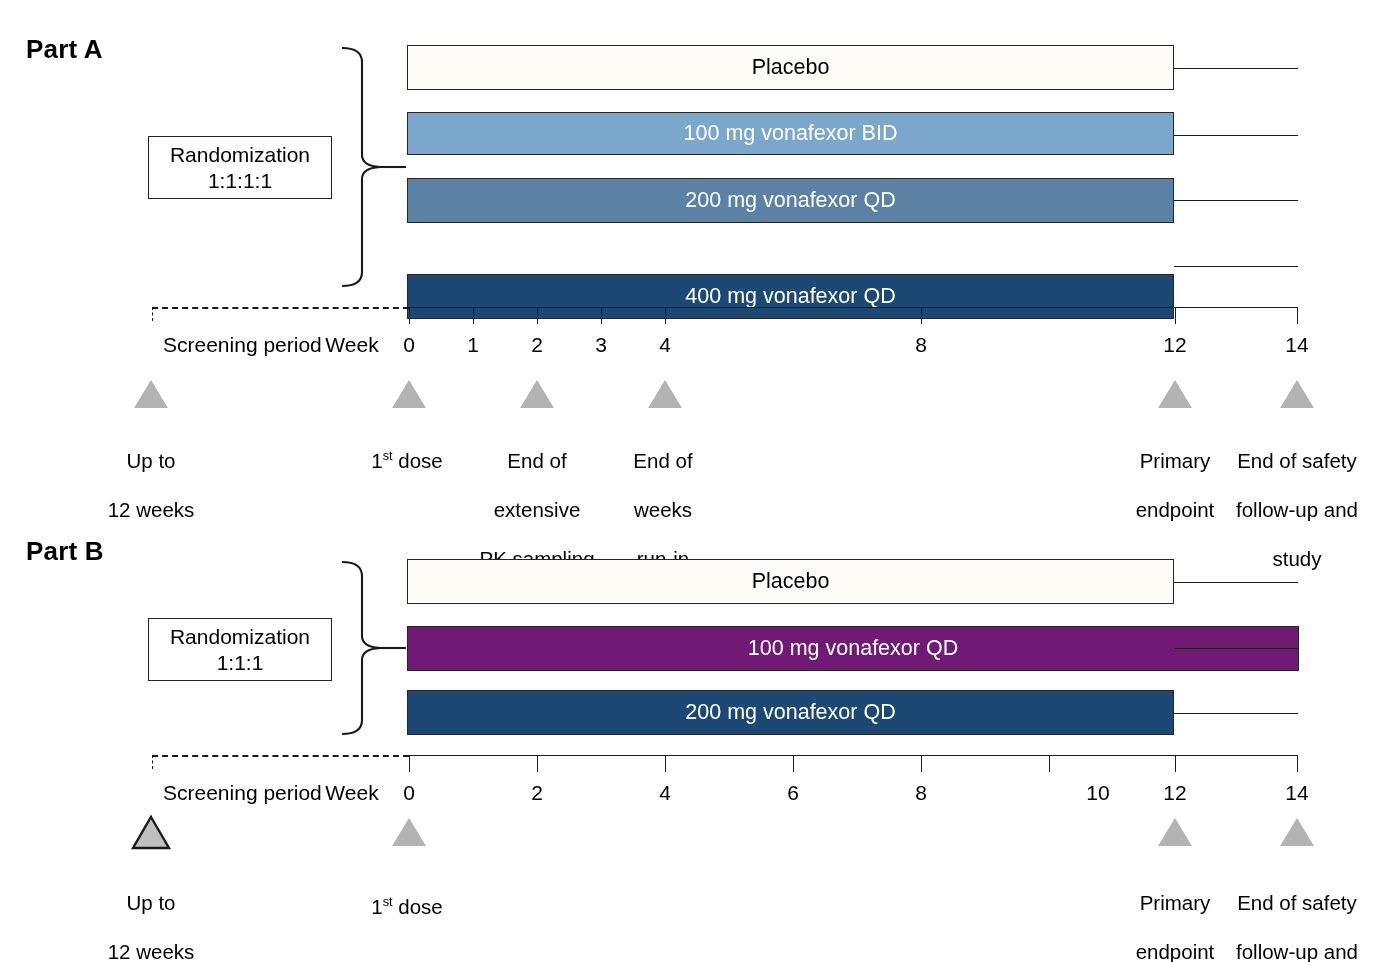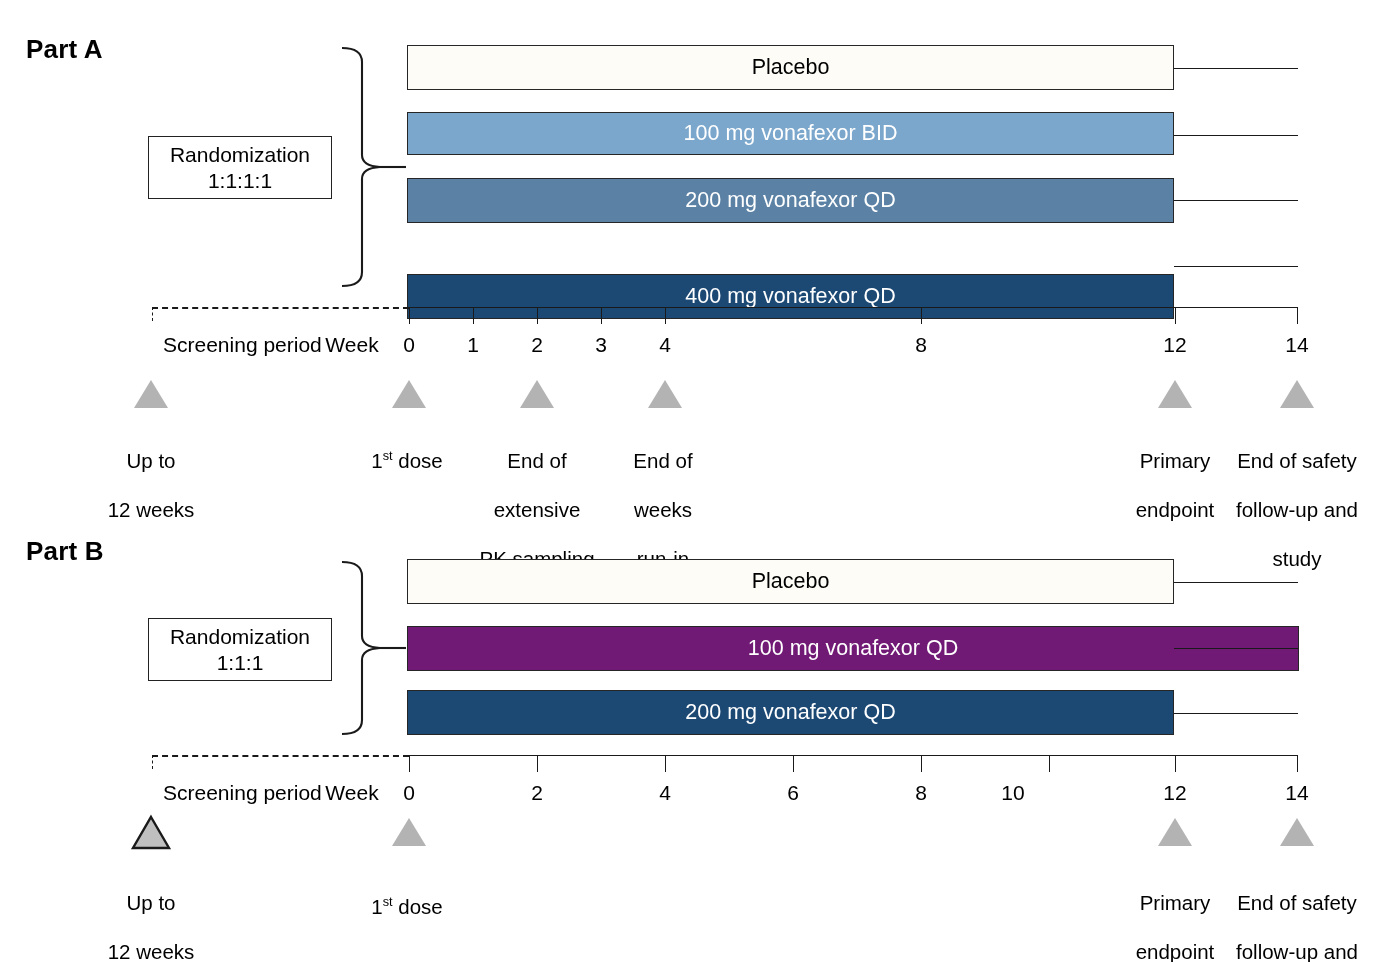--- a/index.html
+++ b/index.html
@@ -175,21 +175,21 @@
   <div class="tick" style="left:1297px;top:755px;height:17px;"></div>
 
   <div class="axis-name" style="left:163px;top:781px;transform:none;">Screening period</div>
   <div class="axis-name" style="left:352px;top:781px;">Week</div>
 
   <div class="tick-label" style="left:409px;top:781px;">0</div>
   <div class="tick-label" style="left:537px;top:781px;">2</div>
   <div class="tick-label" style="left:665px;top:781px;">4</div>
   <div class="tick-label" style="left:793px;top:781px;">6</div>
   <div class="tick-label" style="left:921px;top:781px;">8</div>
-  <div class="tick-label" style="left:1013px;top:781px;text-align:center;">10</div>
+  <div class="tick-label" style="left:1098px;top:781px;text-align:center;">10</div>
   <div class="tick-label" style="left:1175px;top:781px;">12</div>
   <div class="tick-label" style="left:1297px;top:781px;">14</div>
 
   <svg class="tri-svg" style="left:151px;top:814px;" width="44" height="38">
     <polygon points="22,3 40,34 4,34" fill="#BFBFBF" stroke="#1a1a1a" stroke-width="2.4" stroke-linejoin="miter"></polygon>
   </svg>
   <svg class="tri-svg" style="left:409px;top:816px;" width="40" height="32">
     <polygon points="20,2 37,30 3,30" fill="#B3B3B3"></polygon>
   </svg>
   <svg class="tri-svg" style="left:1175px;top:816px;" width="40" height="32">

